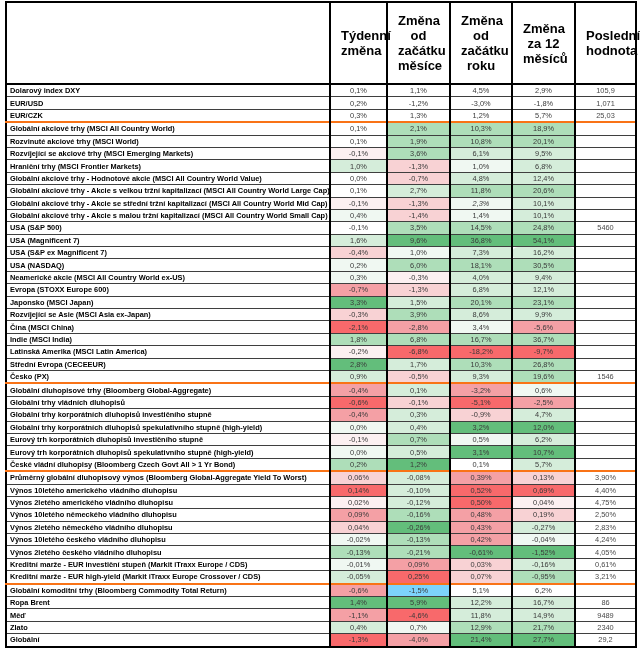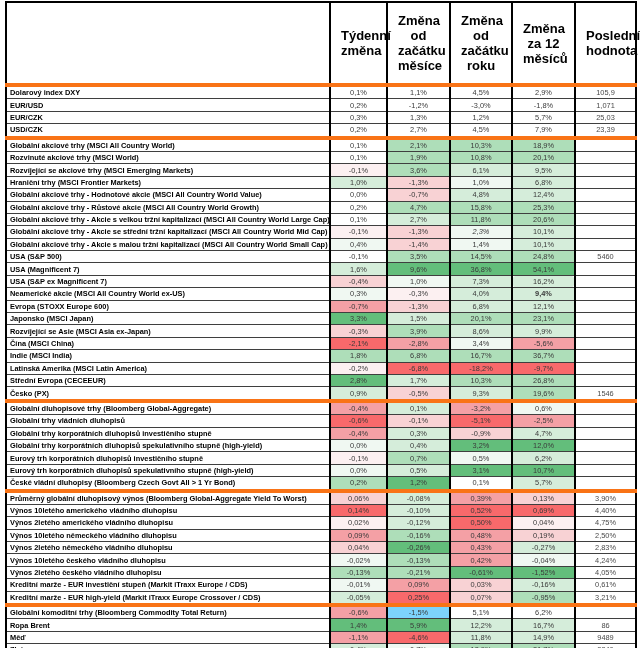--- a/index.html
+++ b/index.html
@@ -61,21 +61,21 @@
     border-right:2px solid #000;
   }
   td.label.indent { }
   td.val {
     text-align:center;
     color:#3a3a3a;
     border-left:2px solid #000;
     border-right:2px solid #000;
   }
   td.val.last { background:#fff !important; color:#4a4a4a; }
-  tr.section td { border-top:4px solid #f97316; }
+  tr.section td { border-top:2px solid #f97316; }
 
   .footer {
     font-size:7.5px;
     color:#1a1a1a;
     padding:3px 0 0 3px;
   }
 </style>
 </head>
 <body>
 
@@ -119,28 +119,20 @@
           <td class="val last">1,071</td>
         </tr>
         <tr>
           <td class="label indent">EUR/CZK</td>
           <td class="val" style="background-color: rgb(255, 255, 255);">0,3%</td>
           <td class="val" style="background-color: rgb(255, 255, 255);">1,3%</td>
           <td class="val" style="background-color: rgb(255, 255, 255);">1,2%</td>
           <td class="val" style="background-color: rgb(255, 255, 255);">5,7%</td>
           <td class="val last">25,03</td>
         </tr>
-        <tr>
-          <td class="label indent">USD/CZK</td>
-          <td class="val" style="background-color: rgb(255, 255, 255);">0,2%</td>
-          <td class="val" style="background-color: rgb(255, 255, 255);">2,7%</td>
-          <td class="val" style="background-color: rgb(255, 255, 255);">4,5%</td>
-          <td class="val" style="background-color: rgb(255, 255, 255);">7,9%</td>
-          <td class="val last">23,39</td>
-        </tr>
         <tr class="section">
           <td class="label">Globální akciové trhy (MSCI All Country World)</td>
           <td class="val" style="background-color: rgb(255, 255, 255);">0,1%</td>
           <td class="val" style="background-color: rgb(174, 222, 185);">2,1%</td>
           <td class="val" style="background-color: rgb(174, 222, 185);">10,3%</td>
           <td class="val" style="background-color: rgb(174, 222, 185);">18,9%</td>
           <td class="val last"></td>
         </tr>
         <tr>
           <td class="label indent">Rozvinuté akciové trhy (MSCI World)</td>
@@ -168,28 +160,20 @@
         </tr>
         <tr>
           <td class="label indent">Globální akciové trhy - Hodnotové akcie (MSCI All Country World Value)</td>
           <td class="val" style="background-color: rgb(255, 255, 255);">0,0%</td>
           <td class="val" style="background-color: rgb(248, 210, 212);">-0,7%</td>
           <td class="val" style="background-color: rgb(213, 237, 218);">4,8%</td>
           <td class="val" style="background-color: rgb(213, 237, 218);">12,4%</td>
           <td class="val last"></td>
         </tr>
         <tr>
-          <td class="label indent">Globální akciové trhy - Růstové akcie (MSCI All Country World Growth)</td>
-          <td class="val" style="background-color: rgb(255, 255, 255);">0,2%</td>
-          <td class="val" style="background-color: rgb(174, 222, 185);">4,7%</td>
-          <td class="val" style="background-color: rgb(174, 222, 185);">15,8%</td>
-          <td class="val" style="background-color: rgb(174, 222, 185);">25,3%</td>
-          <td class="val last"></td>
-        </tr>
-        <tr>
           <td class="label indent">Globální akciové trhy - Akcie s velkou tržní kapitalizací (MSCI All Country World Large Cap)</td>
           <td class="val" style="background-color: rgb(255, 255, 255);">0,1%</td>
           <td class="val" style="background-color: rgb(213, 237, 218);">2,7%</td>
           <td class="val" style="background-color: rgb(174, 222, 185);">11,8%</td>
           <td class="val" style="background-color: rgb(174, 222, 185);">20,6%</td>
           <td class="val last"></td>
         </tr>
         <tr>
           <td class="label indent">Globální akciové trhy - Akcie se střední tržní kapitalizací (MSCI All Country World Mid Cap)</td>
           <td class="val" style="background-color: rgb(252, 240, 241);">-0,1%</td>
@@ -224,25 +208,33 @@
         </tr>
         <tr>
           <td class="label indent">USA (S&amp;P ex Magnificent 7)</td>
           <td class="val" style="background-color: rgb(248, 210, 212);">-0,4%</td>
           <td class="val" style="background-color: rgb(240, 248, 242);">1,0%</td>
           <td class="val" style="background-color: rgb(213, 237, 218);">7,3%</td>
           <td class="val" style="background-color: rgb(213, 237, 218); border-radius: 6px;">16,2%</td>
           <td class="val last"></td>
         </tr>
         <tr>
+          <td class="label indent">USA (NASDAQ)</td>
+          <td class="val" style="background-color: rgb(240, 248, 242);">0,2%</td>
+          <td class="val" style="background-color: rgb(174, 222, 185);">6,0%</td>
+          <td class="val" style="background-color: rgb(174, 222, 185);">18,1%</td>
+          <td class="val" style="background-color: rgb(174, 222, 185);">30,5%</td>
+          <td class="val last"></td>
+        </tr>
+        <tr>
           <td class="label indent">Neamerické akcie (MSCI All Country World ex-US)</td>
           <td class="val" style="background-color: rgb(240, 248, 242);">0,3%</td>
           <td class="val" style="background-color: rgb(252, 240, 241);">-0,3%</td>
           <td class="val" style="background-color: rgb(213, 237, 218);">4,0%</td>
-          <td class="val" style="background-color: rgb(213, 237, 218); font-weight: bold;">9,4%</td>
+          <td class="val" style="background-color: rgb(213, 237, 218);">9,4%</td>
           <td class="val last"></td>
         </tr>
         <tr>
           <td class="label indent">Evropa (STOXX Europe 600)</td>
           <td class="val" style="background-color: rgb(244, 160, 165);">-0,7%</td>
           <td class="val" style="background-color: rgb(248, 210, 212);">-1,3%</td>
           <td class="val" style="background-color: rgb(213, 237, 218);">6,8%</td>
           <td class="val" style="background-color: rgb(213, 237, 218);">12,1%</td>
           <td class="val last"></td>
         </tr>

